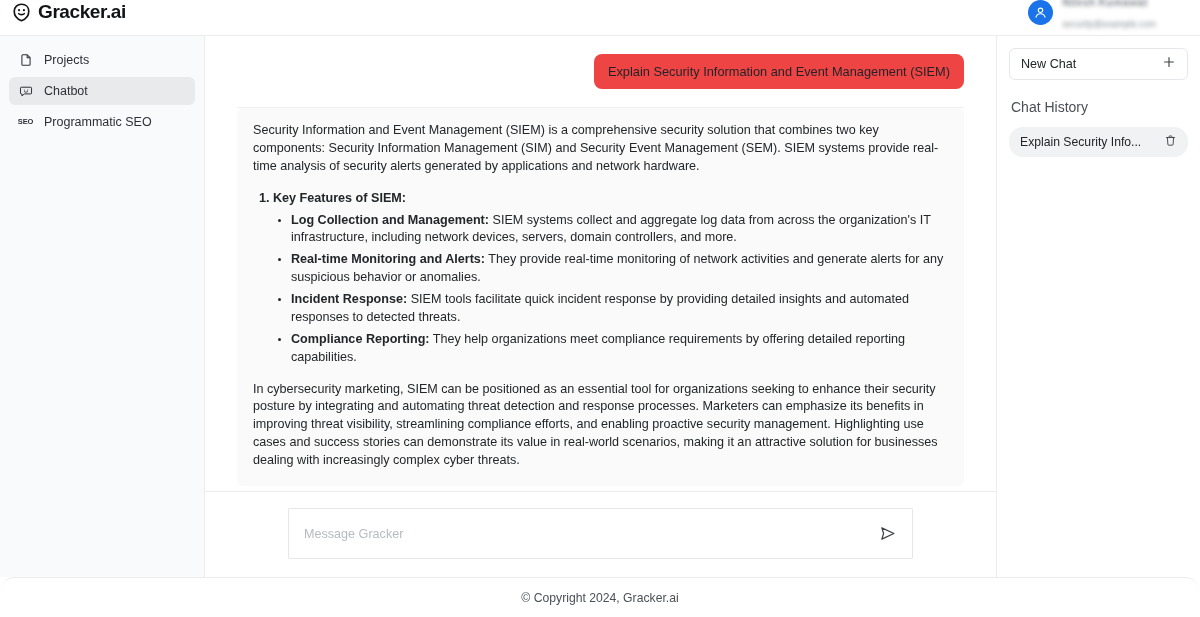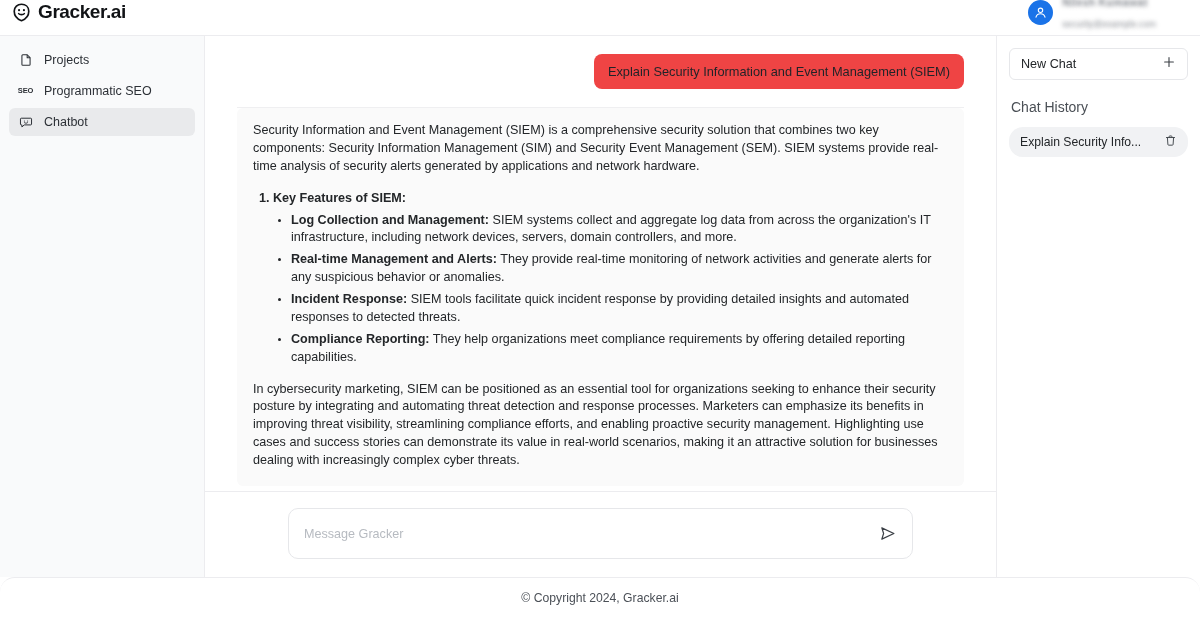--- a/index.html
+++ b/index.html
@@ -103,21 +103,21 @@
 
   .copy-row { display:flex; align-items:center; gap:9px; padding: 16px 0 0 12px; cursor:pointer; }
 
   .composer-area {
     border-top: 1px solid #ececef;
     padding: 16px 0 18px 0;
     display:flex; justify-content:center;
   }
   .composer {
     width: 625px; height: 51px;
-    border: 1px solid #e6e7ea; border-radius: 10px;
+    border: 1px solid #e6e7ea; border-radius: 1px;
     background:#ffffff;
     display:flex; align-items:center; padding: 0 15px;
   }
   .composer input {
     flex:1; border:0; outline:0; background:transparent;
     font-family: "Liberation Sans", sans-serif;
     font-size: 12.6px; color:#1f2328;
   }
   .composer input::placeholder { color: #b7bbc1; }
   .send-btn { width:20px; height:20px; display:flex; align-items:center; justify-content:center; cursor:pointer; flex:0 0 20px; }
@@ -193,57 +193,57 @@
         <span class="nav-ico">
           <svg viewBox="0 0 24 24" width="14" height="14">
             <path d="M14 3 H6.5 A1.5 1.5 0 0 0 5 4.5 V19.5 A1.5 1.5 0 0 0 6.5 21 H17.5 A1.5 1.5 0 0 0 19 19.5 V8 Z" fill="none" stroke="#2c3036" stroke-width="1.8" stroke-linejoin="round"></path>
             <path d="M14 3 V8 H19" fill="none" stroke="#2c3036" stroke-width="1.8" stroke-linejoin="round"></path>
           </svg>
         </span>
         <span>Projects</span>
       </div>
 
 
-      <div class="nav-item">
-        <span class="nav-ico seo-ico">SEO</span>
-        <span>Programmatic SEO</span>
-      </div>
-
       <div class="nav-item active">
         <span class="nav-ico">
           <svg viewBox="0 0 24 24" width="14" height="14">
             <path d="M4 5.5 H20 A1.5 1.5 0 0 1 21.5 7 V15.5 A1.5 1.5 0 0 1 20 17 H9 L5 20.5 V17 H4 A1.5 1.5 0 0 1 2.5 15.5 V7 A1.5 1.5 0 0 1 4 5.5 Z" fill="none" stroke="#2c3036" stroke-width="1.7" stroke-linejoin="round"></path>
             <circle cx="9.3" cy="10.3" r="0.95" fill="#2c3036"></circle>
             <circle cx="14.7" cy="10.3" r="0.95" fill="#2c3036"></circle>
             <path d="M9.3 13.2 C10.5 14.5 13.5 14.5 14.7 13.2" fill="none" stroke="#2c3036" stroke-width="1.5" stroke-linecap="round"></path>
           </svg>
         </span>
         <span>Chatbot</span>
       </div>
+
+      <div class="nav-item">
+        <span class="nav-ico seo-ico">SEO</span>
+        <span>Programmatic SEO</span>
+      </div>
     </nav>
 
     <main class="center">
 
       <div class="chat-scroll">
 
         <div class="user-row">
           <div class="user-bubble">Explain Security Information and Event Management (SIEM)</div>
         </div>
 
         <div class="assistant-wrap">
           <div class="assistant-bubble">
 
             <p>Security Information and Event Management (SIEM) is a comprehensive security solution that combines two key components: Security Information Management (SIM) and Security Event Management (SEM). SIEM systems provide real-time analysis of security alerts generated by applications and network hardware.</p>
 
             <ol class="feature-list">
               <li>
                 <span>Key Features of SIEM:</span>
                 <ul class="sub-list">
                   <li><span class="b">Log Collection and Management:</span><span> SIEM systems collect and aggregate log data from across the organization's IT infrastructure, including network devices, servers, domain controllers, and more.</span></li>
-                  <li><span class="b">Real-time Management and Alerts:</span><span> They provide real-time monitoring of network activities and generate alerts for any suspicious behavior or anomalies.</span></li>
+                  <li><span class="b">Real-time Monitoring and Alerts:</span><span> They provide real-time monitoring of network activities and generate alerts for any suspicious behavior or anomalies.</span></li>
                   <li><span class="b">Incident Response:</span><span> SIEM tools facilitate quick incident response by providing detailed insights and automated responses to detected threats.</span></li>
                   <li><span class="b">Compliance Reporting:</span><span> They help organizations meet compliance requirements by offering detailed reporting capabilities.</span></li>
                 </ul>
               </li>
             </ol>
 
             <p class="tail">In cybersecurity marketing, SIEM can be positioned as an essential tool for organizations seeking to enhance their security posture by integrating and automating threat detection and response processes. Marketers can emphasize its benefits in improving threat visibility, streamlining compliance efforts, and enabling proactive security management. Highlighting use cases and success stories can demonstrate its value in real-world scenarios, making it an attractive solution for businesses dealing with increasingly complex cyber threats.</p>
           </div>
 
           <div class="copy-row">

